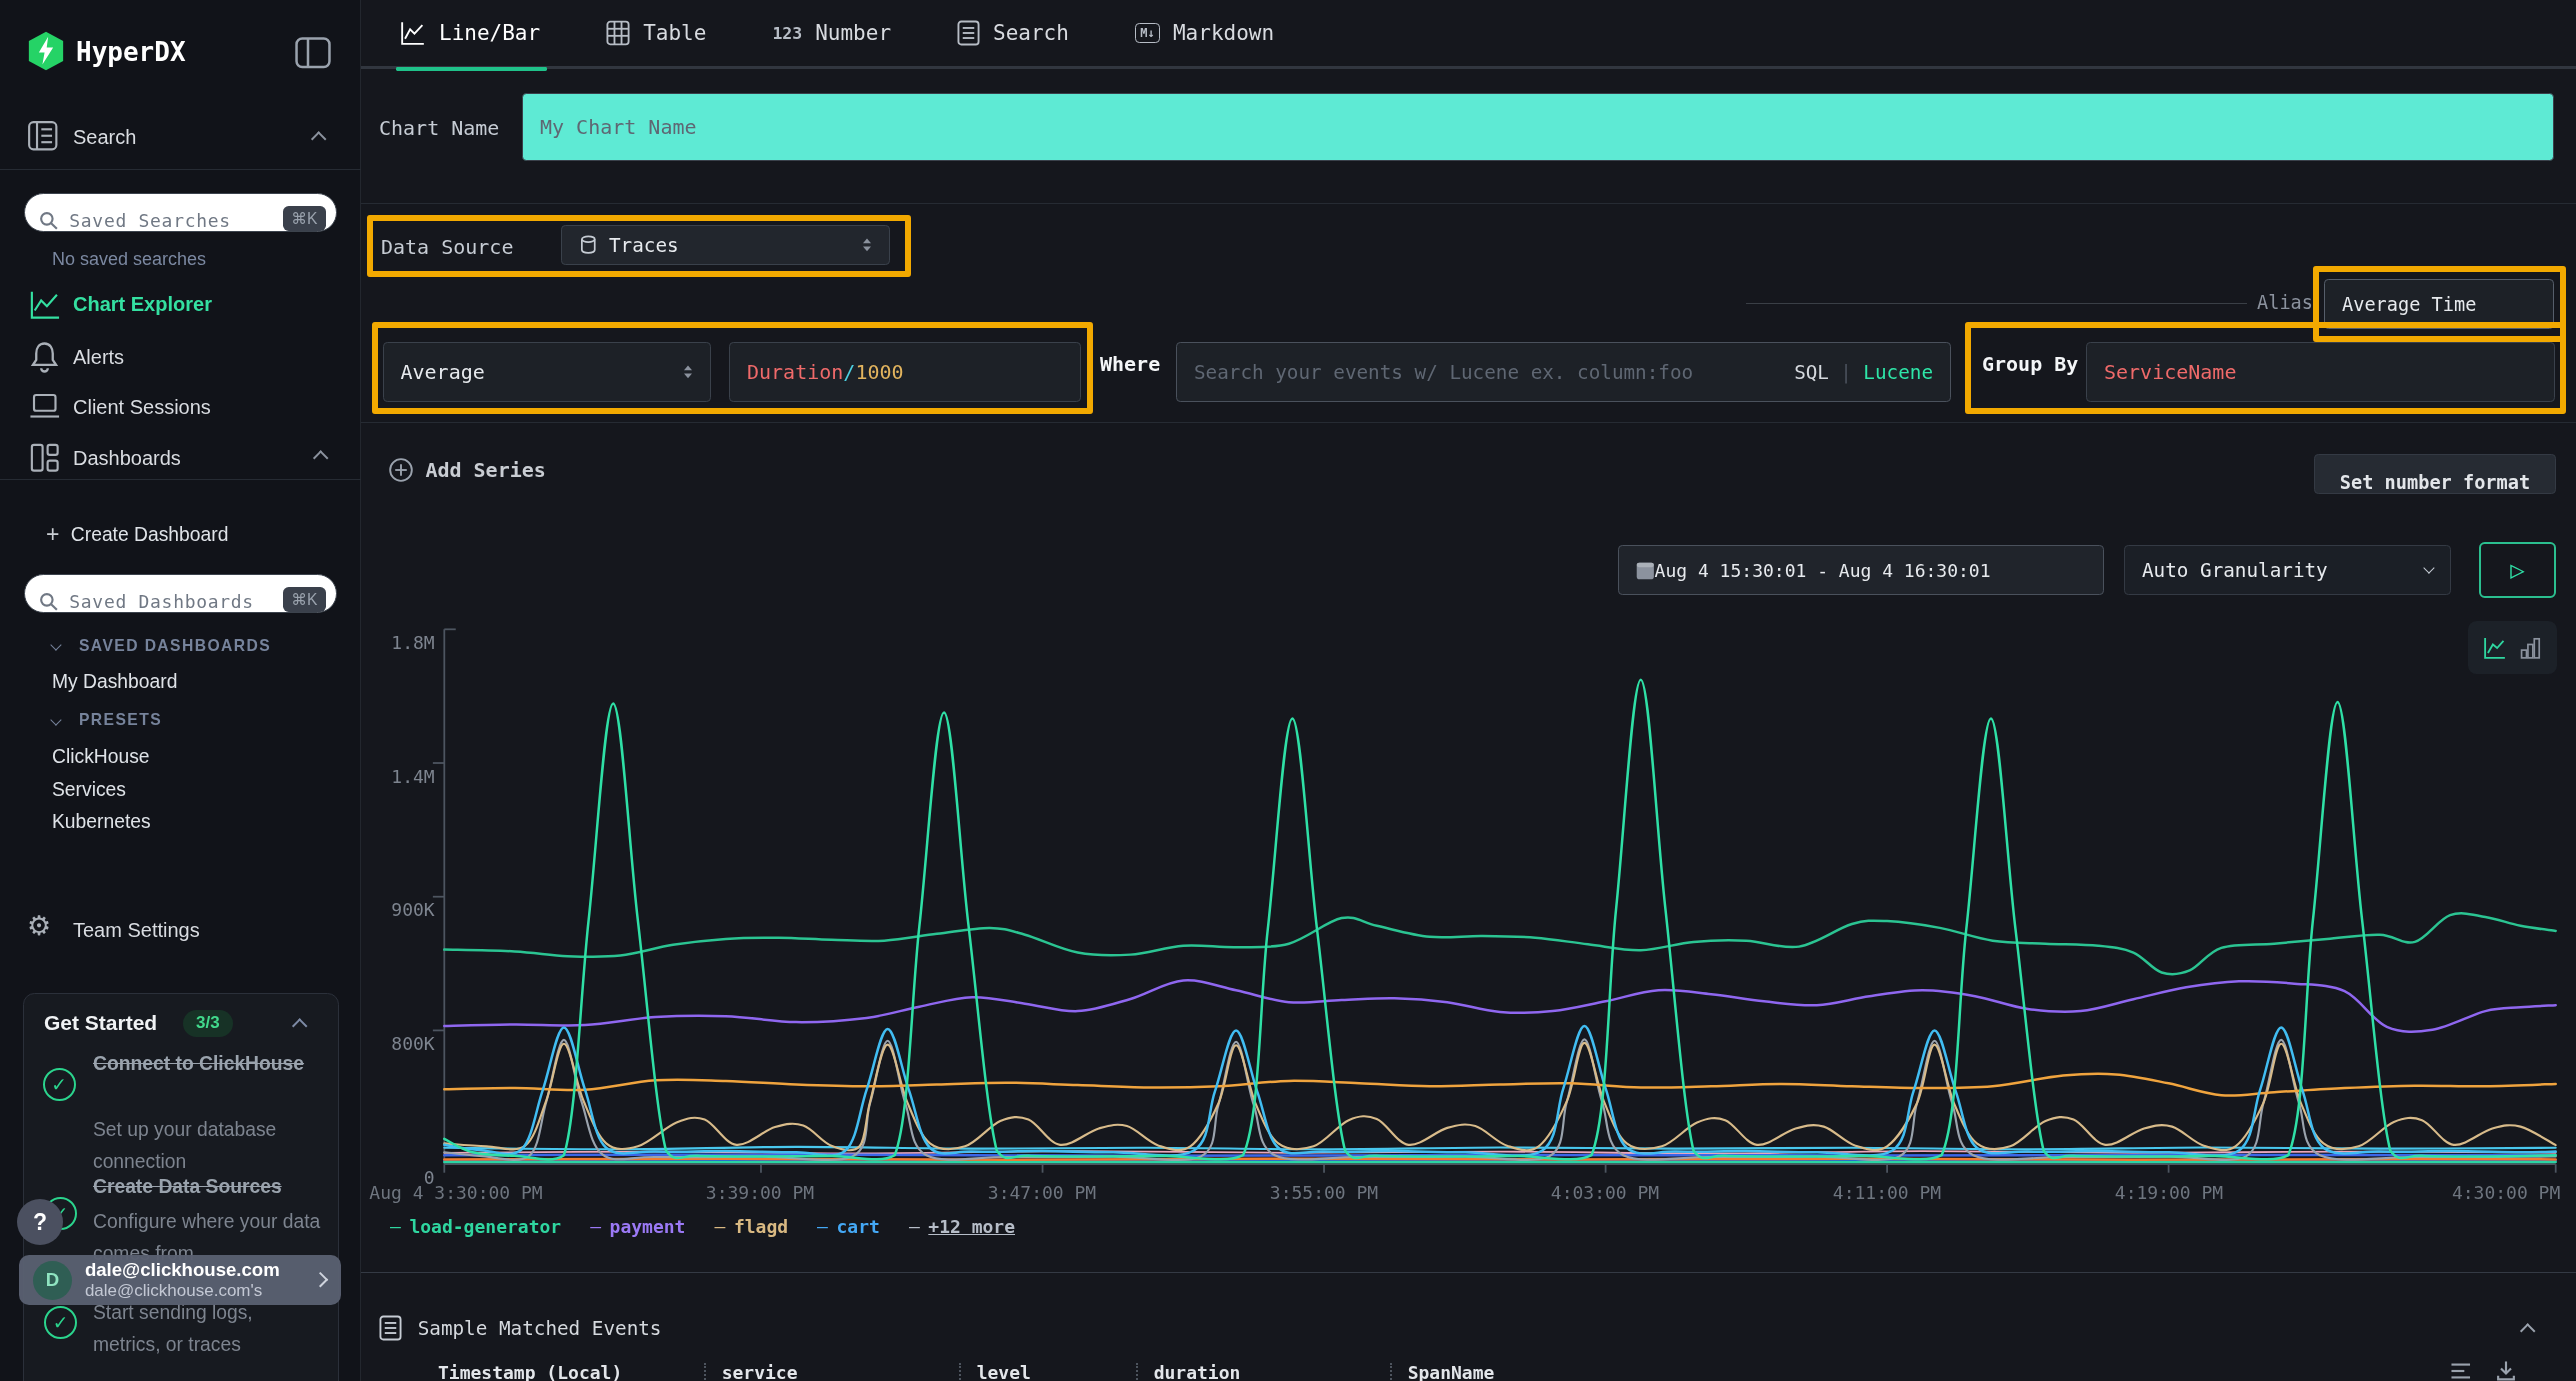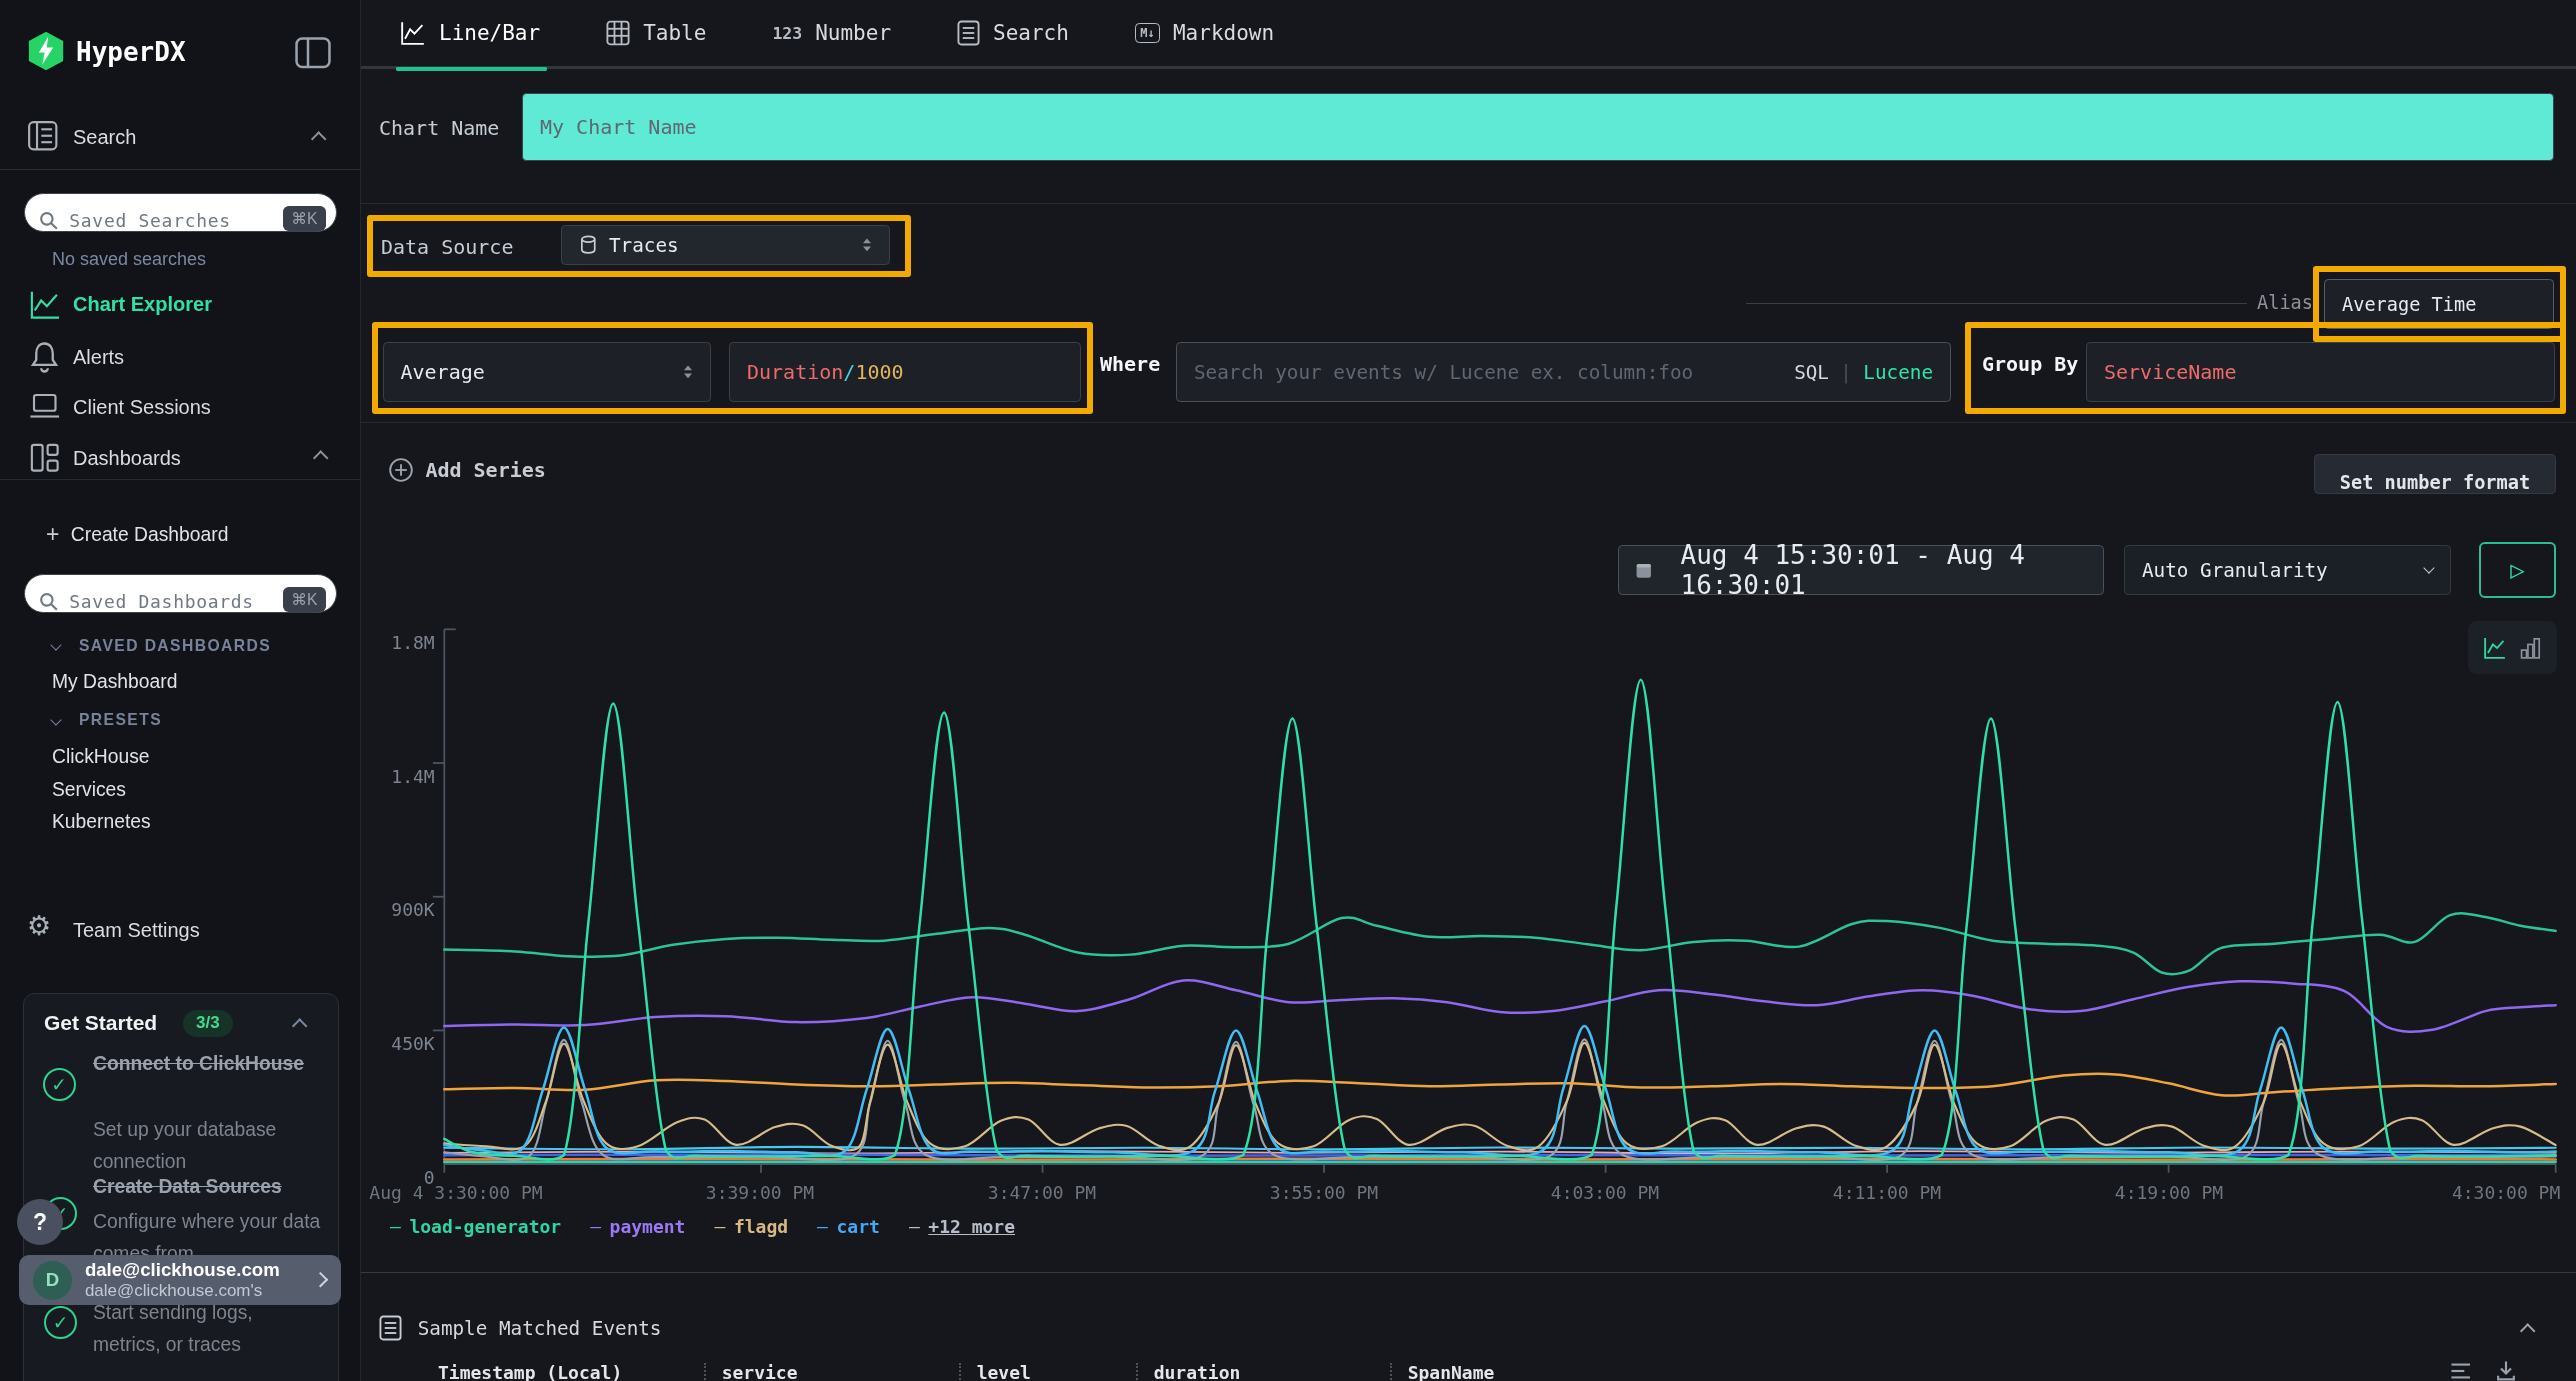--- a/index.html
+++ b/index.html
@@ -293,21 +293,21 @@
         <circle cx="18" cy="18" r="15" fill="none" stroke="#9aa2ad" stroke-width="2.6"></circle>
         <line x1="18" y1="10" x2="18" y2="26" stroke="#9aa2ad" stroke-width="2.6"></line>
         <line x1="10" y1="18" x2="26" y2="18" stroke="#9aa2ad" stroke-width="2.6"></line>
       </svg>
       <span style="font-size:20px;font-weight:bold;color:#c9cdd3">Add Series</span>
     </div>
     <div class="btn" style="left:1953px;top:454px;width:242px;height:40px;font-weight:bold">
       <span>Set number format</span>
     </div>
 
-    <div class="inp" style="left:1257px;top:545px;width:486px;height:50px;border-color:#4a515c;background:#20242b;font-size:26px;gap:29px">
+    <div class="inp" style="left:1257px;top:545px;width:486px;height:50px;border-color:#4a515c;background:#20242b;font-size:18px;gap:0">
       <svg class="icon" width="18.6" height="20" viewBox="0 0 26 28">
         <rect x="1" y="4" width="24" height="23" rx="4" fill="#8b929e"></rect>
         <rect x="1" y="4" width="24" height="6" rx="3" fill="#aab0b8"></rect>
       </svg>
       <span>Aug 4 15:30:01 - Aug 4 16:30:01</span>
     </div>
     <div class="inp" style="left:1763px;top:545px;width:327px;height:50px;background:#1b1f26;border-color:#343a44;font-size:19.3px">
       <span>Auto Granularity</span>
       <span class="cv sm down" style="margin-left:auto;border-color:#c6ccd4;margin-top:-4.3px"></span>
     </div>
@@ -351,21 +351,21 @@
           <path d="M 0.0 751.4 C 8.2 752.2, 29.5 755.4, 49.2 756.4 C 68.9 757.3, 102.5 768.0, 118.1 757.2 C 133.7 744.6, 134.5 707.9, 142.7 680.7 C 150.9 653.6, 159.1 594.3, 167.3 594.3 C 175.5 594.3, 182.9 654.0, 191.9 680.7 C 201.0 707.5, 204.2 741.8, 221.5 754.7 C 238.7 767.6, 258.4 757.5, 295.3 758.0 C 332.2 758.5, 397.0 757.7, 442.9 757.6 C 488.9 757.5, 545.5 768.0, 570.9 757.2 C 596.3 744.7, 587.3 709.8, 595.5 682.8 C 603.7 655.9, 611.9 595.5, 620.1 595.5 C 628.3 595.5, 635.7 656.1, 644.7 682.8 C 653.8 709.5, 650.5 743.0, 674.3 755.5 C 698.1 768.0, 744.0 757.7, 787.5 758.0 C 830.9 758.4, 890.0 757.7, 935.1 757.6 C 980.2 757.5, 1033.5 768.0, 1058.2 757.2 C 1082.8 745.1, 1074.6 711.6, 1082.8 684.9 C 1091.0 658.2, 1099.2 596.8, 1107.4 596.8 C 1115.6 596.8, 1123.0 658.4, 1132.0 684.9 C 1141.0 711.3, 1136.9 743.3, 1161.5 755.5 C 1186.1 767.7, 1235.3 757.7, 1279.6 758.0 C 1323.9 758.4, 1383.0 757.7, 1427.3 757.6 C 1471.6 757.5, 1521.6 768.0, 1545.4 757.2 C 1569.2 744.4, 1561.8 708.0, 1570.0 680.7 C 1578.2 653.4, 1586.4 593.5, 1594.6 593.5 C 1602.8 593.5, 1610.2 653.7, 1619.2 680.7 C 1628.3 707.7, 1623.3 742.7, 1648.8 755.5 C 1674.2 768.0, 1726.7 757.7, 1771.8 758.0 C 1816.9 758.4, 1875.6 757.7, 1919.5 757.6 C 1963.3 757.5, 2011.7 768.0, 2035.1 757.2 C 2058.5 744.7, 2051.5 709.8, 2059.7 682.8 C 2067.9 655.9, 2076.1 595.5, 2084.3 595.5 C 2092.5 595.5, 2099.9 656.1, 2108.9 682.8 C 2118.0 709.5, 2112.6 743.0, 2138.5 755.5 C 2164.3 768.0, 2218.4 757.7, 2264.0 758.0 C 2309.5 758.4, 2369.0 757.7, 2411.6 757.6 C 2454.3 757.5, 2497.7 768.0, 2519.9 757.2 C 2542.0 744.5, 2536.3 708.7, 2544.5 681.6 C 2552.7 654.4, 2560.9 594.3, 2569.1 594.3 C 2577.3 594.3, 2584.7 654.7, 2593.7 681.6 C 2602.7 708.4, 2596.2 742.8, 2623.2 755.5 C 2650.3 768.0, 2709.4 757.7, 2756.1 758.0 C 2802.9 758.4, 2871.0 757.7, 2903.8 757.6 C 2936.6 757.5, 2944.8 757.3, 2953.0 757.2" fill="none" stroke="#9aa3ad" stroke-width="3" stroke-linejoin="round" stroke-linecap="round"></path>
           <path d="M 0.0 738.9 C 9.8 739.6, 40.2 742.5, 59.1 743.1 C 77.9 743.6, 99.3 753.0, 113.2 742.2 C 127.1 731.5, 133.7 702.4, 142.7 678.7 C 151.8 654.9, 158.7 599.7, 167.3 599.7 C 175.9 599.7, 184.6 655.5, 194.4 678.7 C 204.2 701.9, 213.7 728.2, 226.4 738.9 C 239.1 749.6, 254.3 747.9, 270.7 743.1 C 287.1 738.2, 309.2 716.1, 324.8 709.8 C 340.4 703.6, 350.3 700.5, 364.2 705.7 C 378.1 710.9, 392.1 739.3, 408.5 741.0 C 424.9 742.7, 447.1 720.6, 462.6 716.1 C 478.2 711.6, 488.9 709.6, 502.0 714.0 C 515.1 718.3, 528.3 737.4, 541.4 742.2 C 554.5 747.1, 571.7 753.3, 580.8 743.1 C 589.8 732.8, 589.0 704.4, 595.5 680.7 C 602.1 657.0, 611.5 600.9, 620.1 600.9 C 628.7 600.9, 637.4 657.7, 647.2 680.7 C 657.0 703.7, 665.7 728.5, 679.2 738.9 C 692.7 749.3, 712.0 748.3, 728.4 743.1 C 744.8 737.9, 762.9 714.0, 777.6 707.7 C 792.4 701.5, 803.1 700.1, 817.0 705.7 C 830.9 711.2, 844.9 738.9, 861.3 741.0 C 877.7 743.1, 899.8 722.5, 915.4 718.1 C 931.0 713.8, 940.9 710.8, 954.8 714.8 C 968.7 718.8, 984.3 737.5, 999.1 742.2 C 1013.9 746.9, 1029.4 753.0, 1043.4 743.1 C 1057.3 733.2, 1072.1 706.4, 1082.8 682.8 C 1093.4 659.3, 1098.8 601.8, 1107.4 601.8 C 1116.0 601.8, 1124.6 660.0, 1134.4 682.8 C 1144.3 705.7, 1152.9 728.9, 1166.4 738.9 C 1180.0 749.0, 1199.2 748.5, 1215.7 743.1 C 1232.1 737.7, 1250.1 712.9, 1264.9 706.5 C 1279.6 700.1, 1290.3 699.1, 1304.2 704.8 C 1318.2 710.6, 1332.1 738.9, 1348.5 741.0 C 1364.9 743.1, 1387.1 721.7, 1402.7 717.3 C 1418.3 712.9, 1428.1 710.7, 1442.0 714.8 C 1456.0 719.0, 1471.6 737.5, 1486.3 742.2 C 1501.1 746.9, 1516.7 753.5, 1530.6 743.1 C 1544.6 732.7, 1559.3 704.0, 1570.0 679.9 C 1580.7 655.8, 1586.0 598.5, 1594.6 598.5 C 1603.2 598.5, 1611.8 656.5, 1621.7 679.9 C 1631.5 703.3, 1640.1 728.4, 1653.7 738.9 C 1667.2 749.4, 1686.5 747.9, 1702.9 743.1 C 1719.3 738.2, 1737.3 715.9, 1752.1 709.8 C 1766.9 703.7, 1777.5 701.3, 1791.5 706.5 C 1805.4 711.7, 1819.4 739.0, 1835.8 741.0 C 1852.2 742.9, 1874.3 722.4, 1889.9 718.1 C 1905.5 713.9, 1915.3 711.6, 1929.3 715.6 C 1943.2 719.7, 1958.8 737.7, 1973.6 742.2 C 1988.4 746.8, 2003.5 753.0, 2017.9 743.1 C 2032.2 733.2, 2048.6 706.5, 2059.7 682.8 C 2070.8 659.1, 2075.7 600.9, 2084.3 600.9 C 2092.9 600.9, 2101.6 659.8, 2111.4 682.8 C 2121.2 705.8, 2130.3 728.9, 2143.4 738.9 C 2156.5 749.0, 2174.1 748.3, 2190.1 743.1 C 2206.1 737.9, 2224.6 714.0, 2239.4 707.7 C 2254.1 701.5, 2264.8 700.1, 2278.7 705.7 C 2292.7 711.2, 2306.6 738.9, 2323.0 741.0 C 2339.4 743.1, 2361.6 722.4, 2377.2 718.1 C 2392.8 713.9, 2402.6 711.6, 2416.5 715.6 C 2430.5 719.7, 2446.1 737.7, 2460.8 742.2 C 2475.6 746.8, 2491.2 753.2, 2505.1 743.1 C 2519.1 733.0, 2533.8 705.5, 2544.5 681.6 C 2555.2 657.7, 2560.5 599.7, 2569.1 599.7 C 2577.7 599.7, 2586.3 658.4, 2596.2 681.6 C 2606.0 704.8, 2614.6 728.7, 2628.2 738.9 C 2641.7 749.2, 2661.0 748.1, 2677.4 743.1 C 2693.8 738.1, 2711.8 715.1, 2726.6 709.0 C 2741.4 702.9, 2752.0 701.2, 2766.0 706.5 C 2779.9 711.8, 2793.9 739.0, 2810.3 741.0 C 2826.7 742.9, 2848.8 722.4, 2864.4 718.1 C 2880.0 713.9, 2889.0 711.8, 2903.8 715.6 C 2918.5 719.5, 2944.8 737.1, 2953.0 741.4" fill="none" stroke="#d8bb8a" stroke-width="3" stroke-linejoin="round" stroke-linecap="round"></path>
           <path d="M 0.0 663.3 C 16.4 663.0, 65.6 661.5, 98.4 661.6 C 131.2 661.8, 164.1 665.9, 196.9 664.1 C 229.7 662.3, 262.5 652.9, 295.3 650.8 C 328.1 648.7, 360.9 650.7, 393.7 651.6 C 426.5 652.6, 459.4 655.4, 492.2 656.6 C 525.0 657.9, 557.8 659.1, 590.6 659.1 C 623.4 659.1, 656.2 657.5, 689.0 656.6 C 721.8 655.8, 754.7 654.0, 787.5 654.1 C 820.3 654.3, 853.1 656.4, 885.9 657.5 C 918.7 658.6, 951.5 660.5, 984.3 660.8 C 1017.1 661.1, 1050.0 660.6, 1082.8 659.1 C 1115.6 657.6, 1148.4 652.3, 1181.2 651.6 C 1214.0 651.0, 1246.8 653.7, 1279.6 655.0 C 1312.4 656.2, 1345.3 658.8, 1378.1 659.1 C 1410.9 659.4, 1443.7 657.3, 1476.5 656.6 C 1509.3 655.9, 1542.1 654.3, 1574.9 655.0 C 1607.7 655.7, 1640.6 660.1, 1673.4 660.8 C 1706.2 661.5, 1739.0 660.0, 1771.8 659.1 C 1804.6 658.3, 1837.4 655.8, 1870.2 655.8 C 1903.0 655.8, 1935.9 658.2, 1968.7 659.1 C 2001.5 660.1, 2034.3 661.6, 2067.1 661.6 C 2099.9 661.6, 2132.7 662.0, 2165.5 659.1 C 2198.3 656.2, 2235.3 646.9, 2264.0 644.2 C 2292.7 641.4, 2313.2 640.7, 2337.8 642.5 C 2362.4 644.3, 2387.0 650.1, 2411.6 655.0 C 2436.2 659.8, 2460.8 669.5, 2485.4 671.6 C 2510.1 673.7, 2530.6 669.1, 2559.3 667.4 C 2588.0 665.8, 2624.9 663.1, 2657.7 661.6 C 2690.5 660.1, 2723.3 658.7, 2756.1 658.3 C 2788.9 657.9, 2821.8 659.5, 2854.6 659.1 C 2887.4 658.7, 2936.6 656.4, 2953.0 655.8" fill="none" stroke="#f0a43e" stroke-width="3.5" stroke-linejoin="round" stroke-linecap="round"></path>
           <path d="M 0.0 574.8 C 16.4 574.4, 65.6 572.9, 98.4 572.7 C 131.2 572.5, 164.1 575.3, 196.9 573.5 C 229.7 571.8, 262.5 564.4, 295.3 562.3 C 328.1 560.2, 360.9 559.9, 393.7 561.1 C 426.5 562.2, 459.4 568.9, 492.2 569.4 C 525.0 569.8, 561.9 567.1, 590.6 563.5 C 619.3 559.9, 639.8 552.6, 664.4 547.8 C 689.0 542.9, 713.6 535.2, 738.3 534.5 C 762.9 533.8, 787.5 540.3, 812.1 543.6 C 836.7 546.9, 861.3 555.1, 885.9 554.0 C 910.5 552.9, 935.1 544.1, 959.7 537.0 C 984.3 529.8, 1008.9 513.2, 1033.5 511.2 C 1058.2 509.2, 1082.8 519.8, 1107.4 524.9 C 1132.0 530.0, 1156.6 539.2, 1181.2 541.5 C 1205.8 543.8, 1230.4 539.5, 1255.0 538.6 C 1279.6 537.7, 1304.2 535.6, 1328.9 536.1 C 1353.5 536.6, 1378.1 538.3, 1402.7 541.5 C 1427.3 544.7, 1451.9 553.2, 1476.5 555.2 C 1501.1 557.3, 1525.7 556.5, 1550.3 554.0 C 1574.9 551.5, 1599.5 545.1, 1624.2 540.3 C 1648.8 535.4, 1673.4 526.6, 1698.0 524.9 C 1722.6 523.2, 1747.2 527.7, 1771.8 530.3 C 1796.4 532.9, 1821.0 537.7, 1845.6 540.3 C 1870.2 542.8, 1894.8 546.9, 1919.5 545.7 C 1944.1 544.5, 1968.7 536.7, 1993.3 533.2 C 2017.9 529.7, 2042.5 524.9, 2067.1 524.9 C 2091.7 524.9, 2116.3 528.8, 2140.9 533.2 C 2165.5 537.6, 2190.1 547.6, 2214.8 551.1 C 2239.4 554.5, 2264.0 556.3, 2288.6 554.0 C 2313.2 551.7, 2337.8 542.9, 2362.4 537.4 C 2387.0 531.8, 2411.6 524.9, 2436.2 520.7 C 2460.8 516.6, 2485.4 513.3, 2510.0 512.4 C 2534.7 511.5, 2559.3 513.1, 2583.9 515.3 C 2608.5 517.6, 2635.6 516.0, 2657.7 526.1 C 2679.8 536.3, 2696.3 567.0, 2716.8 576.0 C 2737.3 585.0, 2757.8 583.8, 2780.7 580.2 C 2803.7 576.5, 2834.1 559.3, 2854.6 554.0 C 2875.1 548.7, 2887.4 550.0, 2903.8 548.6 C 2920.2 547.2, 2944.8 546.2, 2953.0 545.7" fill="none" stroke="#8f67f0" stroke-width="3.5" stroke-linejoin="round" stroke-linecap="round"></path>
           <path d="M 0.0 468.0 C 16.4 468.4, 69.7 468.9, 98.4 470.5 C 127.1 472.0, 147.7 476.1, 172.3 477.1 C 196.9 478.1, 221.5 478.9, 246.1 476.3 C 270.7 473.6, 295.3 465.2, 319.9 461.3 C 344.5 457.4, 369.1 454.7, 393.7 453.0 C 418.3 451.3, 442.9 451.1, 467.6 451.3 C 492.2 451.6, 516.8 453.6, 541.4 454.3 C 566.0 454.9, 590.6 456.9, 615.2 455.5 C 639.8 454.1, 664.4 448.9, 689.0 445.9 C 713.6 443.0, 742.4 437.4, 762.9 437.6 C 783.4 437.8, 791.6 441.4, 812.1 447.2 C 832.6 452.9, 861.3 467.5, 885.9 472.1 C 910.5 476.8, 935.1 476.6, 959.7 475.0 C 984.3 473.4, 1008.9 464.3, 1033.5 462.6 C 1058.2 460.8, 1082.8 465.1, 1107.4 464.6 C 1132.0 464.2, 1156.6 466.4, 1181.2 459.7 C 1205.8 452.9, 1234.5 428.1, 1255.0 423.9 C 1275.5 419.8, 1283.7 430.4, 1304.2 434.7 C 1324.7 439.1, 1353.5 447.7, 1378.1 450.1 C 1402.7 452.5, 1427.3 448.6, 1451.9 448.9 C 1476.5 449.1, 1501.1 449.4, 1525.7 451.3 C 1550.3 453.3, 1574.9 457.6, 1599.5 460.5 C 1624.1 463.4, 1648.8 469.4, 1673.4 468.8 C 1698.0 468.2, 1722.6 459.4, 1747.2 457.2 C 1771.8 454.9, 1796.4 454.4, 1821.0 455.5 C 1845.6 456.6, 1870.2 467.7, 1894.8 463.8 C 1919.5 459.9, 1948.2 438.2, 1968.7 432.2 C 1989.2 426.3, 1997.4 427.2, 2017.9 428.1 C 2038.4 429.0, 2067.1 433.1, 2091.7 437.6 C 2116.3 442.2, 2140.9 451.8, 2165.5 455.5 C 2190.1 459.2, 2214.8 458.5, 2239.4 459.7 C 2264.0 460.8, 2292.7 460.5, 2313.2 462.6 C 2333.7 464.6, 2347.6 465.9, 2362.4 472.1 C 2377.2 478.4, 2388.6 495.8, 2401.8 500.0 C 2414.9 504.1, 2427.2 502.8, 2441.1 497.1 C 2455.1 491.3, 2465.8 471.7, 2485.4 465.5 C 2505.1 459.2, 2534.7 461.7, 2559.3 459.7 C 2583.9 457.6, 2608.5 455.1, 2633.1 453.0 C 2657.7 450.9, 2686.4 446.5, 2706.9 447.2 C 2727.4 447.9, 2739.7 461.7, 2756.1 457.2 C 2772.5 452.6, 2788.9 425.6, 2805.3 419.8 C 2821.8 413.9, 2838.2 419.8, 2854.6 422.3 C 2871.0 424.8, 2887.4 431.5, 2903.8 434.7 C 2920.2 438.0, 2944.8 440.6, 2953.0 441.8" fill="none" stroke="#2bc492" stroke-width="3.5" stroke-linejoin="round" stroke-linecap="round"></path>
           <path d="M 0.0 741.0 C 8.2 742.2, 31.2 747.0, 49.2 748.1 C 67.3 749.1, 93.5 761.2, 108.3 747.2 C 123.0 733.2, 128.0 692.5, 137.8 664.1 C 147.6 635.7, 157.5 576.8, 167.3 576.8 C 177.2 576.8, 187.0 636.1, 196.9 664.1 C 206.7 692.2, 210.0 730.7, 226.4 745.1 C 242.8 759.6, 267.4 749.8, 295.3 750.5 C 323.2 751.3, 360.9 749.6, 393.7 749.7 C 426.5 749.9, 464.3 751.5, 492.2 751.4 C 520.1 751.2, 544.7 763.4, 561.1 748.9 C 577.5 734.3, 580.8 692.4, 590.6 664.1 C 600.4 635.8, 610.3 578.9, 620.1 578.9 C 630.0 578.9, 639.8 636.4, 649.7 664.1 C 659.5 691.8, 664.4 730.7, 679.2 745.1 C 694.0 759.6, 712.0 749.8, 738.3 750.5 C 764.5 751.3, 803.9 749.6, 836.7 749.7 C 869.5 749.9, 899.8 751.5, 935.1 751.4 C 970.4 751.2, 1024.5 763.1, 1048.3 748.9 C 1072.1 734.7, 1068.0 694.2, 1077.8 666.2 C 1087.7 638.2, 1097.5 581.0, 1107.4 581.0 C 1117.2 581.0, 1127.1 638.8, 1136.9 666.2 C 1146.7 693.5, 1150.8 731.1, 1166.4 745.1 C 1182.0 759.2, 1203.3 749.8, 1230.4 750.5 C 1257.5 751.3, 1296.0 749.6, 1328.9 749.7 C 1361.7 749.9, 1392.8 751.5, 1427.3 751.4 C 1461.7 751.2, 1512.6 763.8, 1535.6 748.9 C 1558.5 734.0, 1555.2 691.1, 1565.1 662.0 C 1574.9 633.0, 1584.8 574.8, 1594.6 574.8 C 1604.5 574.8, 1614.3 633.6, 1624.2 662.0 C 1634.0 690.4, 1637.3 730.4, 1653.7 745.1 C 1670.1 759.9, 1694.7 749.8, 1722.6 750.5 C 1750.5 751.3, 1788.2 749.6, 1821.0 749.7 C 1853.8 749.9, 1885.4 751.5, 1919.5 751.4 C 1953.5 751.2, 2002.7 763.1, 2025.3 748.9 C 2047.8 734.7, 2045.0 694.2, 2054.8 666.2 C 2064.6 638.2, 2074.5 581.0, 2084.3 581.0 C 2094.2 581.0, 2104.0 638.8, 2113.9 666.2 C 2123.7 693.5, 2126.6 731.1, 2143.4 745.1 C 2160.2 759.2, 2186.5 749.8, 2214.8 750.5 C 2243.0 751.3, 2280.4 749.6, 2313.2 749.7 C 2346.0 749.9, 2378.8 751.5, 2411.6 751.4 C 2444.4 751.2, 2488.7 763.4, 2510.0 748.9 C 2531.4 734.3, 2529.7 692.8, 2539.6 664.1 C 2549.4 635.4, 2559.3 576.8, 2569.1 576.8 C 2579.0 576.8, 2588.8 636.1, 2598.6 664.1 C 2608.5 692.2, 2610.1 730.7, 2628.2 745.1 C 2646.2 759.6, 2677.4 749.8, 2706.9 750.5 C 2736.4 751.3, 2772.5 749.6, 2805.3 749.7 C 2838.2 749.9, 2879.2 751.2, 2903.8 751.4 C 2928.4 751.5, 2944.8 750.7, 2953.0 750.5" fill="none" stroke="#41bdf2" stroke-width="3.5" stroke-linejoin="round" stroke-linecap="round"></path>
           <path d="M 0.0 732.7 C 6.6 735.8, 23.0 747.4, 39.4 751.4 C 55.8 755.3, 77.1 755.7, 98.4 756.4 C 119.8 757.1, 150.1 768.0, 167.3 755.5 C 184.6 700.7, 190.3 532.5, 201.8 427.2 C 213.3 322.0, 224.8 123.9, 236.2 123.9 C 247.7 123.9, 258.4 323.0, 270.7 427.2 C 283.0 531.5, 296.1 694.4, 310.1 749.3 C 324.0 768.0, 332.2 755.0, 354.4 756.4 C 376.5 757.7, 411.8 757.1, 442.9 757.2 C 474.1 757.3, 510.2 757.1, 541.4 756.8 C 572.6 756.5, 609.5 768.0, 630.0 755.5 C 650.5 702.0, 652.9 538.8, 664.4 435.6 C 675.9 332.4, 687.4 136.4, 698.9 136.4 C 710.4 136.4, 721.0 333.4, 733.3 435.6 C 745.6 537.7, 758.8 695.8, 772.7 749.3 C 786.6 768.0, 794.0 755.0, 817.0 756.4 C 840.0 757.7, 878.5 757.1, 910.5 757.2 C 942.5 757.3, 974.5 757.1, 1008.9 756.8 C 1043.4 756.5, 1093.4 768.0, 1117.2 755.5 C 1141.0 702.7, 1140.2 541.5, 1151.7 439.7 C 1163.2 337.9, 1174.6 144.7, 1186.1 144.7 C 1197.6 144.7, 1208.3 338.9, 1220.6 439.7 C 1232.9 540.5, 1246.0 696.5, 1259.9 749.3 C 1273.9 768.0, 1280.5 755.0, 1304.2 756.4 C 1328.0 757.7, 1369.9 757.1, 1402.7 757.2 C 1435.5 757.3, 1467.5 757.1, 1501.1 756.8 C 1534.7 756.5, 1581.5 768.0, 1604.5 755.5 C 1627.4 697.8, 1627.4 521.4, 1638.9 410.6 C 1650.4 299.8, 1661.9 90.6, 1673.4 90.6 C 1684.9 90.6, 1695.5 300.8, 1707.8 410.6 C 1720.1 520.4, 1733.2 691.7, 1747.2 749.3 C 1761.1 768.0, 1767.7 755.0, 1791.5 756.4 C 1815.3 757.7, 1857.1 757.1, 1889.9 757.2 C 1922.7 757.3, 1954.3 757.1, 1988.4 756.8 C 2022.4 756.5, 2070.8 768.0, 2094.2 755.5 C 2117.5 702.7, 2117.1 541.5, 2128.6 439.7 C 2140.1 337.9, 2151.6 144.7, 2163.1 144.7 C 2174.6 144.7, 2185.2 338.9, 2197.5 439.7 C 2209.8 540.5, 2223.4 696.5, 2236.9 749.3 C 2250.4 768.0, 2255.4 755.0, 2278.7 756.4 C 2302.1 757.7, 2344.4 757.1, 2377.2 757.2 C 2410.0 757.3, 2442.0 757.1, 2475.6 756.8 C 2509.2 756.5, 2556.0 768.0, 2579.0 755.5 C 2601.9 700.6, 2601.9 532.9, 2613.4 427.2 C 2624.9 321.6, 2636.4 121.8, 2647.9 121.8 C 2659.3 121.8, 2670.0 322.7, 2682.3 427.2 C 2694.6 531.8, 2707.7 694.4, 2721.7 749.3 C 2735.6 768.0, 2743.8 755.0, 2766.0 756.4 C 2788.1 757.7, 2823.4 757.3, 2854.6 757.2 C 2885.7 757.1, 2936.6 755.8, 2953.0 755.5" fill="none" stroke="#2fe0a6" stroke-width="3.5" stroke-linejoin="round" stroke-linecap="round"></path>
         </svg>
       <div id="ylabels">
           <div class="ylab" style="top: 538px;">0</div>
-          <div class="ylab" style="top: 404px;">450K</div>
+          <div class="ylab" style="top: 404px;">800K</div>
           <div class="ylab" style="top: 270px;">900K</div>
           <div class="ylab" style="top: 137px;">1.4M</div>
           <div class="ylab" style="top: 2.9px;">1.8M</div>
         </div>
       <div id="xlabels">
           <div class="xlab" style="left: 82px; transform: translateX(calc(-50% + 13px));">Aug 4 3:30:00 PM</div>
           <div class="xlab" style="left: 399px; transform: translateX(-50%);">3:39:00 PM</div>
           <div class="xlab" style="left: 681px; transform: translateX(-50%);">3:47:00 PM</div>
           <div class="xlab" style="left: 963px; transform: translateX(-50%);">3:55:00 PM</div>
           <div class="xlab" style="left: 1244px; transform: translateX(-50%);">4:03:00 PM</div>

